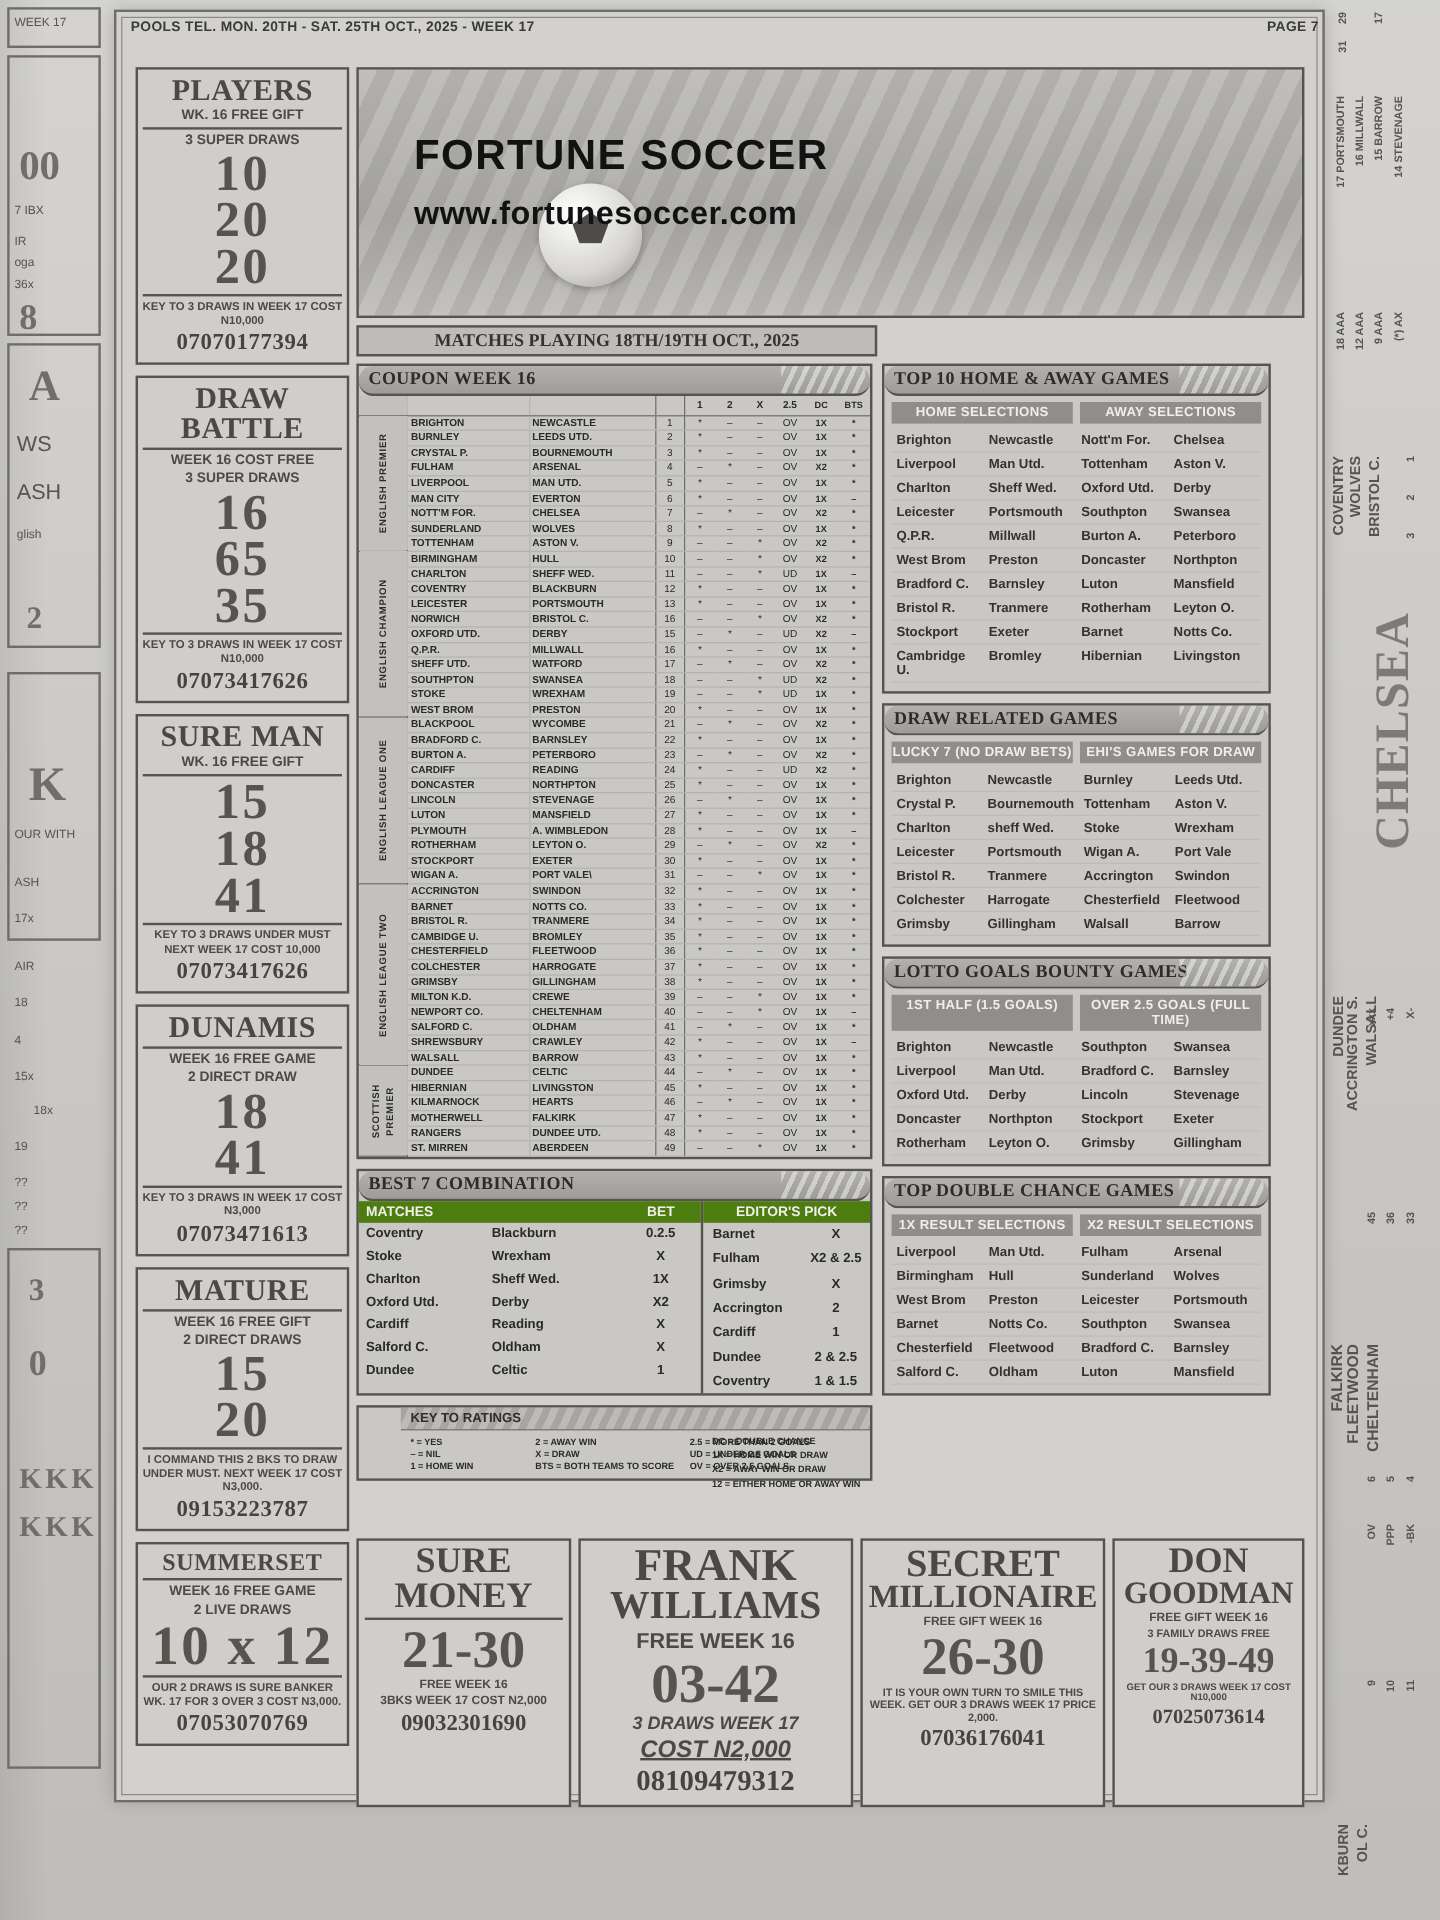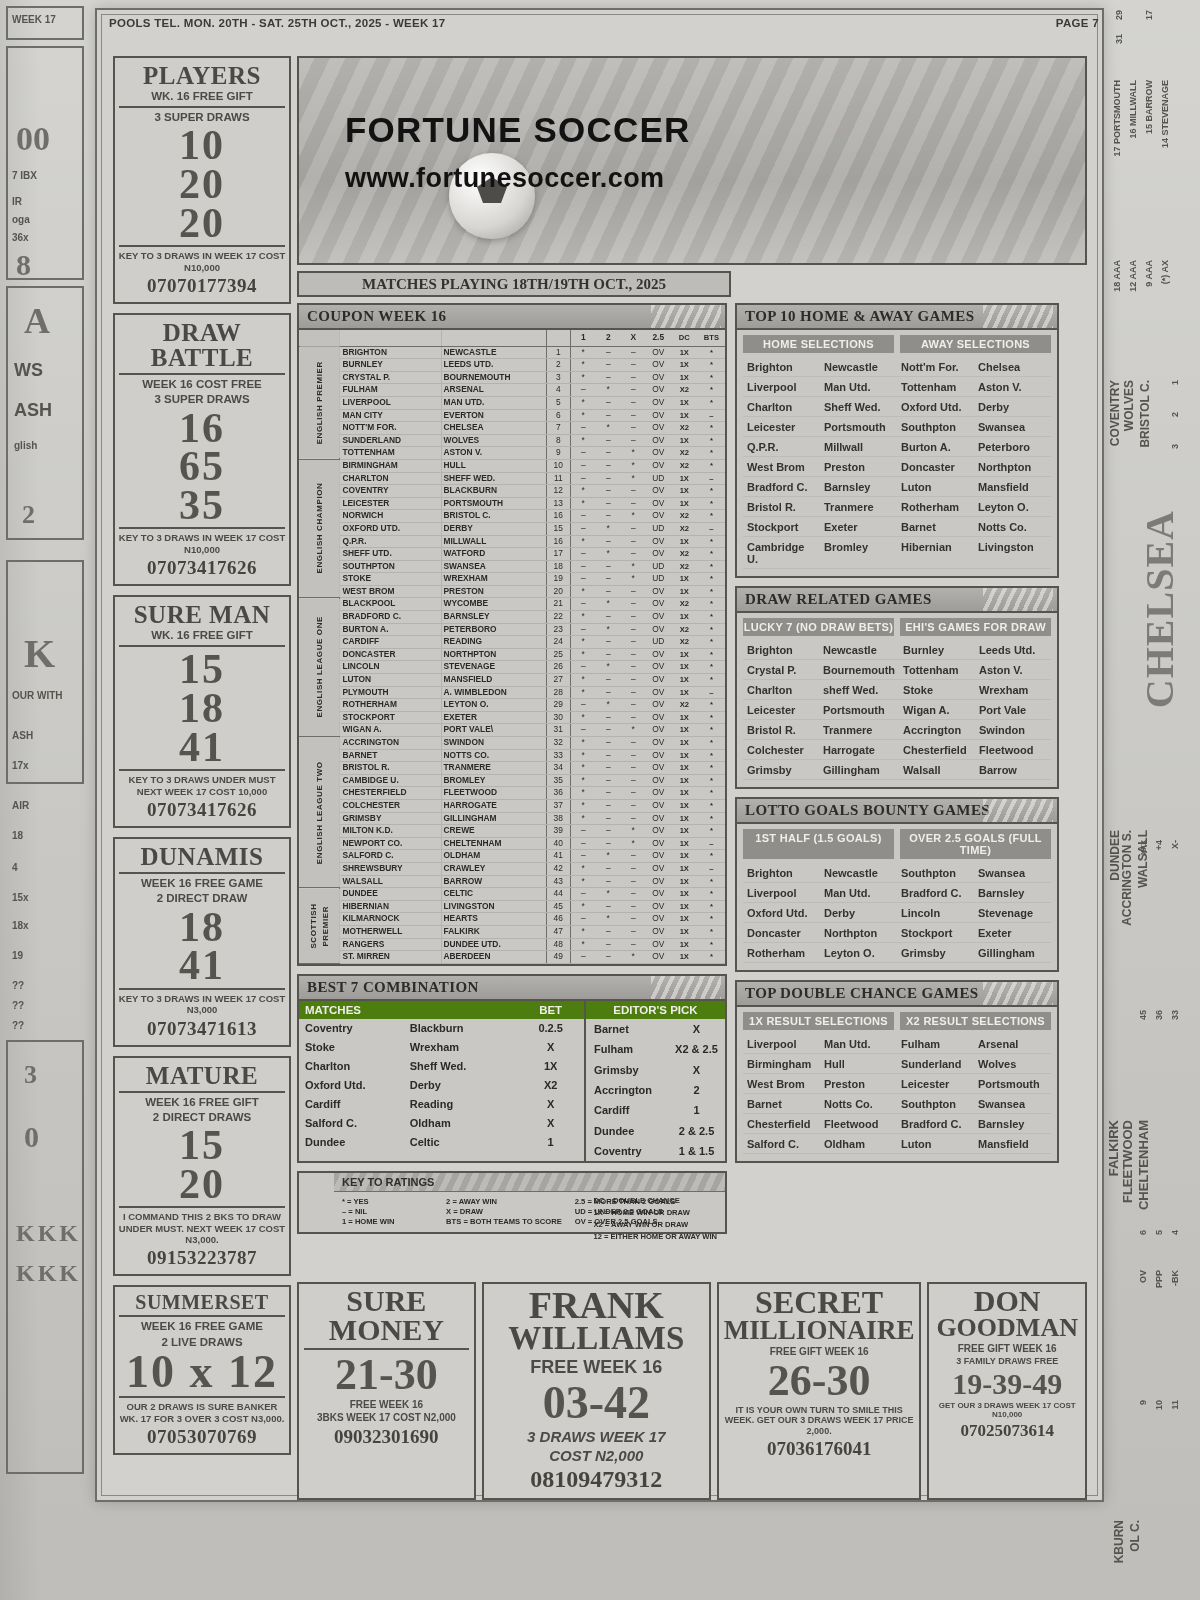--- a/index.html
+++ b/index.html
@@ -105,21 +105,21 @@
   .colL{width:430px;}
   .colR{width:324px;}
 
   
   .panel{border:2px solid #55544f;background:#c9c8c4;margin-bottom:8px;}
   .panelhead{
     background:linear-gradient(180deg,#b2b1ad,#9d9c98);
     border-bottom:2px solid #55544f;color:#2d2c29;
     font-family:"Liberation Serif",serif;font-weight:bold;
     padding:3px 8px;font-size:15px;letter-spacing:.4px;
-    position:relative;overflow:hidden;
+    position:relative;overflow:hidden;border-radius:12px;
   }
   .panelhead .slash{
     position:absolute;right:4px;top:0;bottom:0;width:70px;
     background:repeating-linear-gradient(115deg,rgba(255,255,255,.45) 0 4px,rgba(0,0,0,0) 4px 9px);
   }
   table.coupon{border-collapse:collapse;width:100%;font-size:8.4px;}
   table.coupon td{padding:0 2px;height:11.6px;line-height:11.6px;border-bottom:1px solid #b4b3af;}
   table.coupon td.div{
     writing-mode:vertical-rl;transform:rotate(180deg);
     font-size:8px;font-weight:bold;text-align:center;letter-spacing:.6px;
@@ -173,21 +173,21 @@
 
   
   .rightcol{position:absolute;left:1108px;top:0;width:92px;height:1600px;font-size:9px;}
   .rc{position:absolute;writing-mode:vertical-rl;transform:rotate(180deg);font-weight:bold;color:#55544f;}
   .rcbig{
     position:absolute;writing-mode:vertical-rl;transform:rotate(180deg);
     font-family:"Liberation Serif",serif;font-weight:bold;font-size:40px;color:#7c7b77;letter-spacing:1px;
   }
   
   .farleft{position:absolute;left:0;top:0;width:92px;height:1600px;}
-  .fl{position:absolute;font-weight:bold;color:#55544f;font-size:10px;}
+  .fl{position:absolute;font-weight:normal;color:#55544f;font-size:10px;}
   .flbig{position:absolute;font-family:"Liberation Serif",serif;font-weight:bold;color:#6f6e6a;}
   .fbox{position:absolute;border:2px solid #6e6d69;}
 </style>
 </head>
 <body>
 
 <div class="paper"></div>
 
 <div class="farleft">
   <div class="fbox" style="left:6px;top:6px;width:74px;height:30px;"></div>
@@ -207,21 +207,21 @@
   <div class="flbig" style="left:22px;top:500px;font-size:26px;">2</div>
   <div class="fbox" style="left:6px;top:560px;width:74px;height:220px;"></div>
   <div class="flbig" style="left:24px;top:630px;font-size:40px;">K</div>
   <div class="fl" style="left:12px;top:690px;">OUR WITH</div>
   <div class="fl" style="left:12px;top:730px;">ASH</div>
   <div class="fl" style="left:12px;top:760px;">17x</div>
   <div class="fl" style="left:12px;top:800px;">AIR</div>
   <div class="fl" style="left:12px;top:830px;">18</div>
   <div class="fl" style="left:12px;top:862px;">4</div>
   <div class="fl" style="left:12px;top:892px;">15x</div>
-  <div class="fl" style="left:12px;top:920px;">18x</div>
+  <div class="fl" style="left:28px;top:920px;">18x</div>
   <div class="fl" style="left:12px;top:950px;">19</div>
   <div class="fl" style="left:12px;top:980px;">??</div>
   <div class="fl" style="left:12px;top:1000px;">??</div>
   <div class="fl" style="left:12px;top:1020px;">??</div>
   <div class="fbox" style="left:6px;top:1040px;width:74px;height:430px;"></div>
   <div class="flbig" style="left:24px;top:1060px;font-size:26px;">3</div>
   <div class="flbig" style="left:24px;top:1120px;font-size:30px;">0</div>
   <div class="flbig" style="left:16px;top:1220px;font-size:24px;letter-spacing:3px;">KKK</div>
   <div class="flbig" style="left:16px;top:1260px;font-size:24px;letter-spacing:3px;">KKK</div>
 </div>
@@ -1232,21 +1232,21 @@
       <div class="s">3BKS WEEK 17 COST N2,000</div>
       <div class="p">09032301690</div>
     </div>
 
     <div class="bad" style="width:228px;">
       <div class="t" style="font-size:38px;">FRANK</div>
       <div class="t" style="font-size:33px;">WILLIAMS</div>
       <div class="s" style="font-size:18px;">FREE WEEK 16</div>
       <div class="n" style="font-size:46px;">03-42</div>
       <div class="s" style="font-size:15px;font-style:italic;">3 DRAWS WEEK 17</div>
-      <div class="s" style="font-size:15px;font-style:italic;">COST N2,000</div>
+      <div class="s" style="font-size:20px;font-style:italic;text-decoration:underline;">COST N2,000</div>
       <div class="p" style="font-size:24px;">08109479312</div>
     </div>
 
     <div class="bad" style="width:202px;">
       <div class="t" style="font-size:32px;">SECRET</div>
       <div class="t" style="font-size:27px;">MILLIONAIRE</div>
       <div class="s">FREE GIFT WEEK 16</div>
       <div class="n" style="font-size:44px;">26-30</div>
       <div class="s" style="font-size:9px;">IT IS YOUR OWN TURN TO SMILE THIS WEEK. GET OUR 3 DRAWS WEEK 17 PRICE 2,000.</div>
       <div class="p">07036176041</div>

